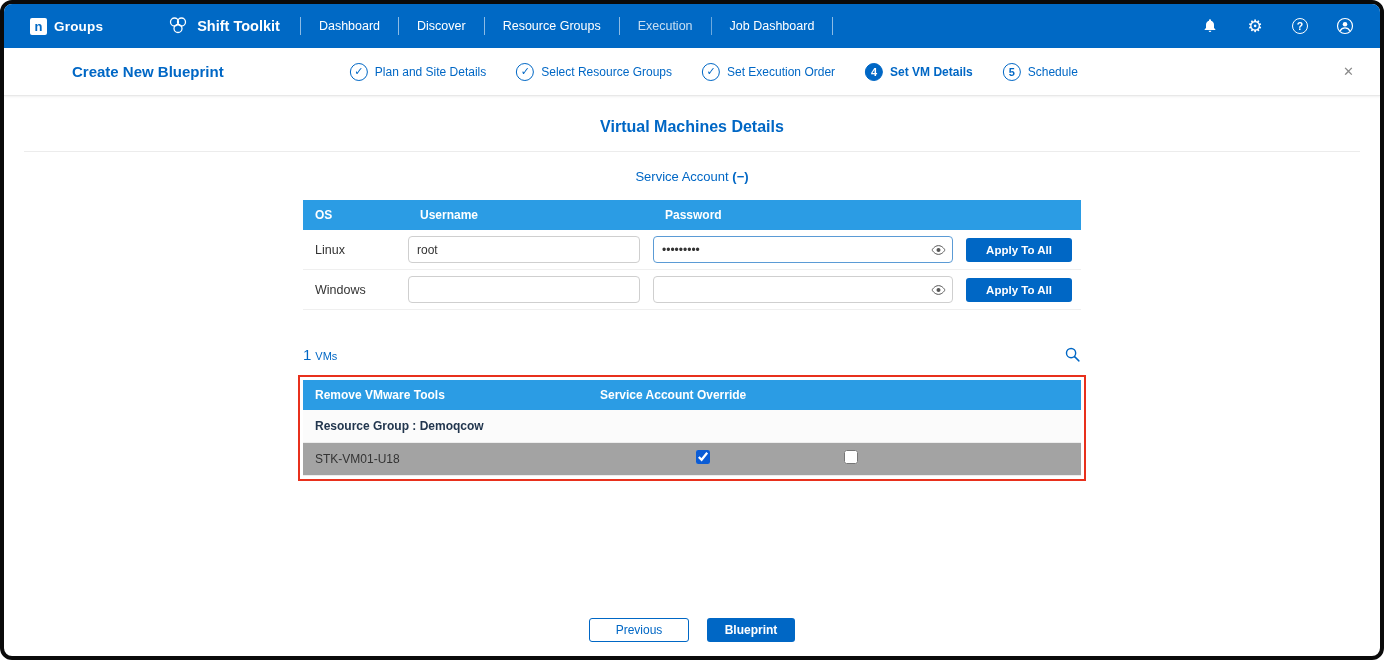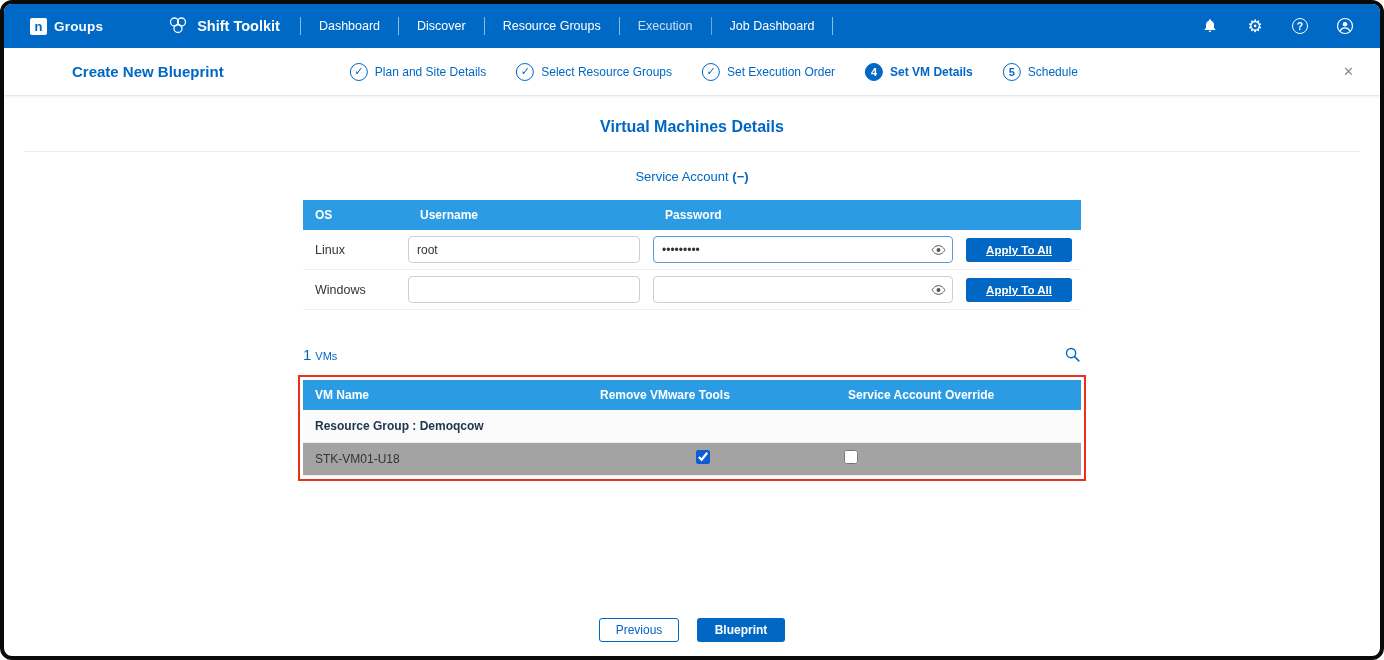--- a/index.html
+++ b/index.html
@@ -98,21 +98,21 @@
   }
   .pw-input.focused { border: 1.5px solid #5b9bd5; }
   .eye-btn {
     position: absolute; right: 7px; top: 50%; transform: translateY(-50%);
     background: none; border: none; cursor: pointer; display: flex; align-items: center;
   }
   .apply-cell { display: flex; justify-content: flex-end; padding-right: 9px; }
   .apply-btn {
     background: #0067C5; color: #fff; border: none; border-radius: 3px;
     height: 24px; width: 106px; font-size: 11.5px; font-weight: bold;
-    font-family: inherit; cursor: pointer; text-decoration: underline;
+    font-family: inherit; cursor: pointer;
   }
 
   
   .vm-list-head { display: flex; align-items: baseline; margin-top: 36px; }
   .vm-count { color: #0067C5; font-size: 15px; font-weight: normal; }
   .vm-count-label { color: #0067C5; font-size: 11px; margin-left: 4px; }
   .search-btn { margin-left: auto; background: none; border: none; cursor: pointer; align-self: center; }
 
   .vm-table-wrap { position: relative; margin-top: 14px; }
   .annotation-box {
@@ -135,21 +135,21 @@
     height: 33px; align-items: center; background: #a3a3a3; border-bottom: 1px solid #ededed;
   }
   .vm-name { padding-left: 12px; font-size: 12px; color: #333; }
   .cb { width: 14px; height: 14px; accent-color: #0b5cd5; cursor: pointer; }
   .cb-remove { margin-left: 108px; }
   .cb-override { margin-left: 8px; }
 
   
   .footer { flex: 0 0 46px; display: flex; align-items: center; justify-content: center; gap: 18px; padding-bottom: 6px; }
   .btn-secondary {
-    width: 80px; height: 24px; background: #fff; color: #0067C5;
+    width: 100px; height: 24px; background: #fff; color: #0067C5;
     border: 1px solid #0067C5; border-radius: 3px; font-size: 12px;
     font-family: inherit; cursor: pointer;
   }
   .btn-primary {
     width: 88px; height: 24px; background: #0067C5; color: #fff;
     border: none; border-radius: 3px; font-size: 12px; font-weight: bold;
     font-family: inherit; cursor: pointer;
   }
 </style>
 </head>
@@ -293,21 +293,20 @@
           <svg width="17" height="17" viewBox="0 0 24 24" fill="none">
             <circle cx="10" cy="10" r="6.5" stroke="#0067C5" stroke-width="2"></circle>
             <line x1="15" y1="15" x2="21" y2="21" stroke="#0067C5" stroke-width="2" stroke-linecap="round"></line>
           </svg>
         </button>
       </div>
 
       <div class="vm-table-wrap">
         <div class="annotation-box"></div>
         <div class="vm-header">
-          <div>VM Name</div>
           <div>Remove VMware Tools</div>
           <div>Service Account Override</div>
         </div>
         <div class="group-row">Resource Group : Demoqcow</div>
         <div class="vm-row">
           <div class="vm-name">STK-VM01-U18</div>
           <div>
             <input type="checkbox" class="cb cb-remove" checked="" style="">
           </div>
           <div>

